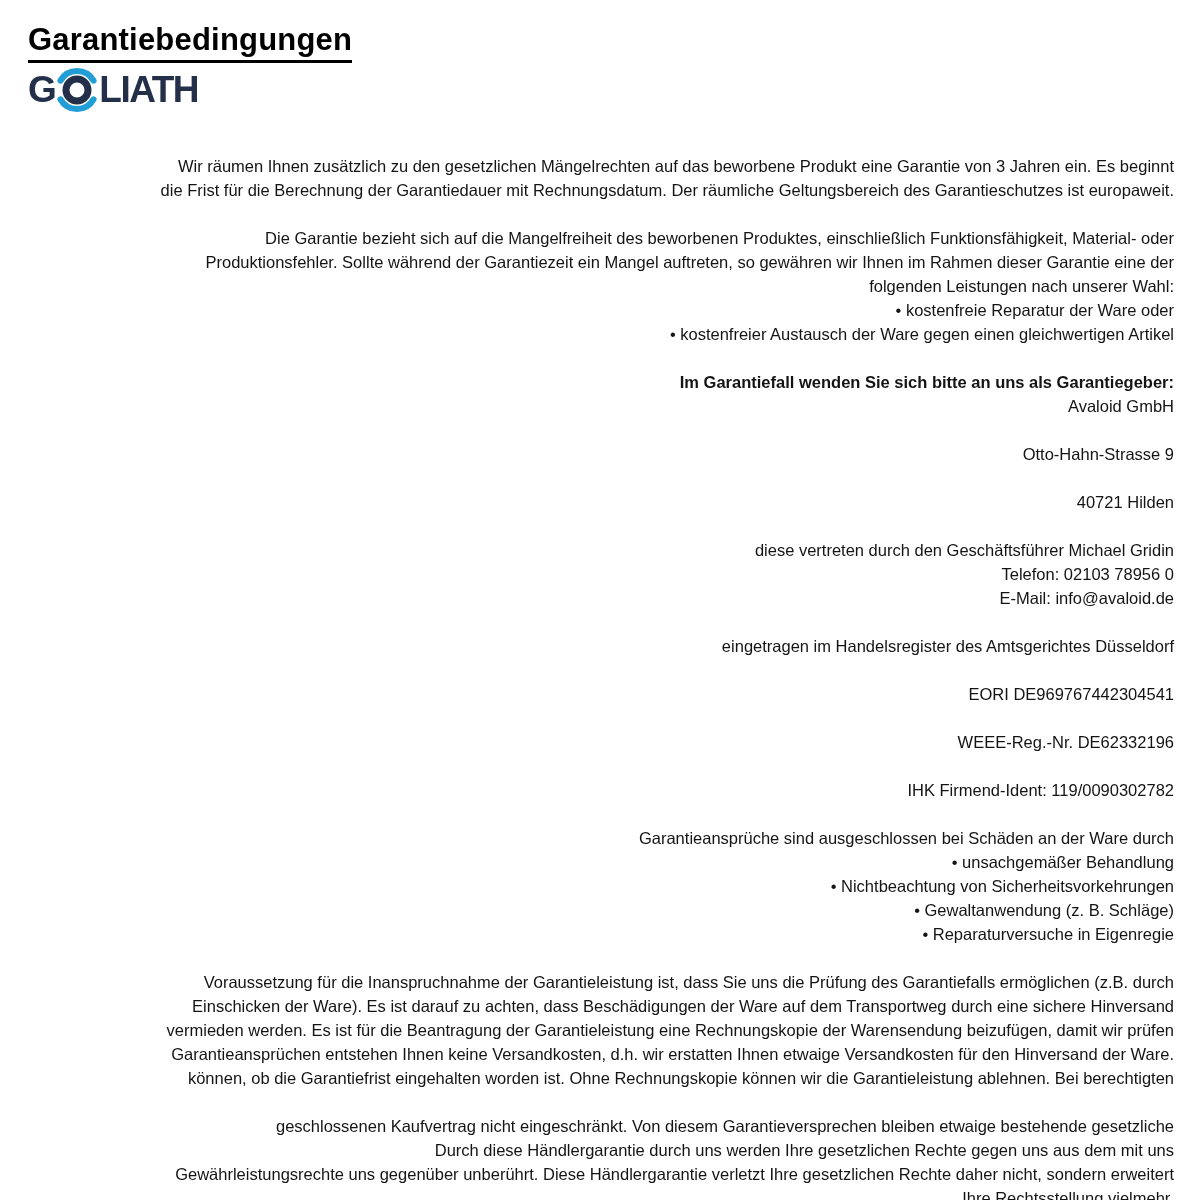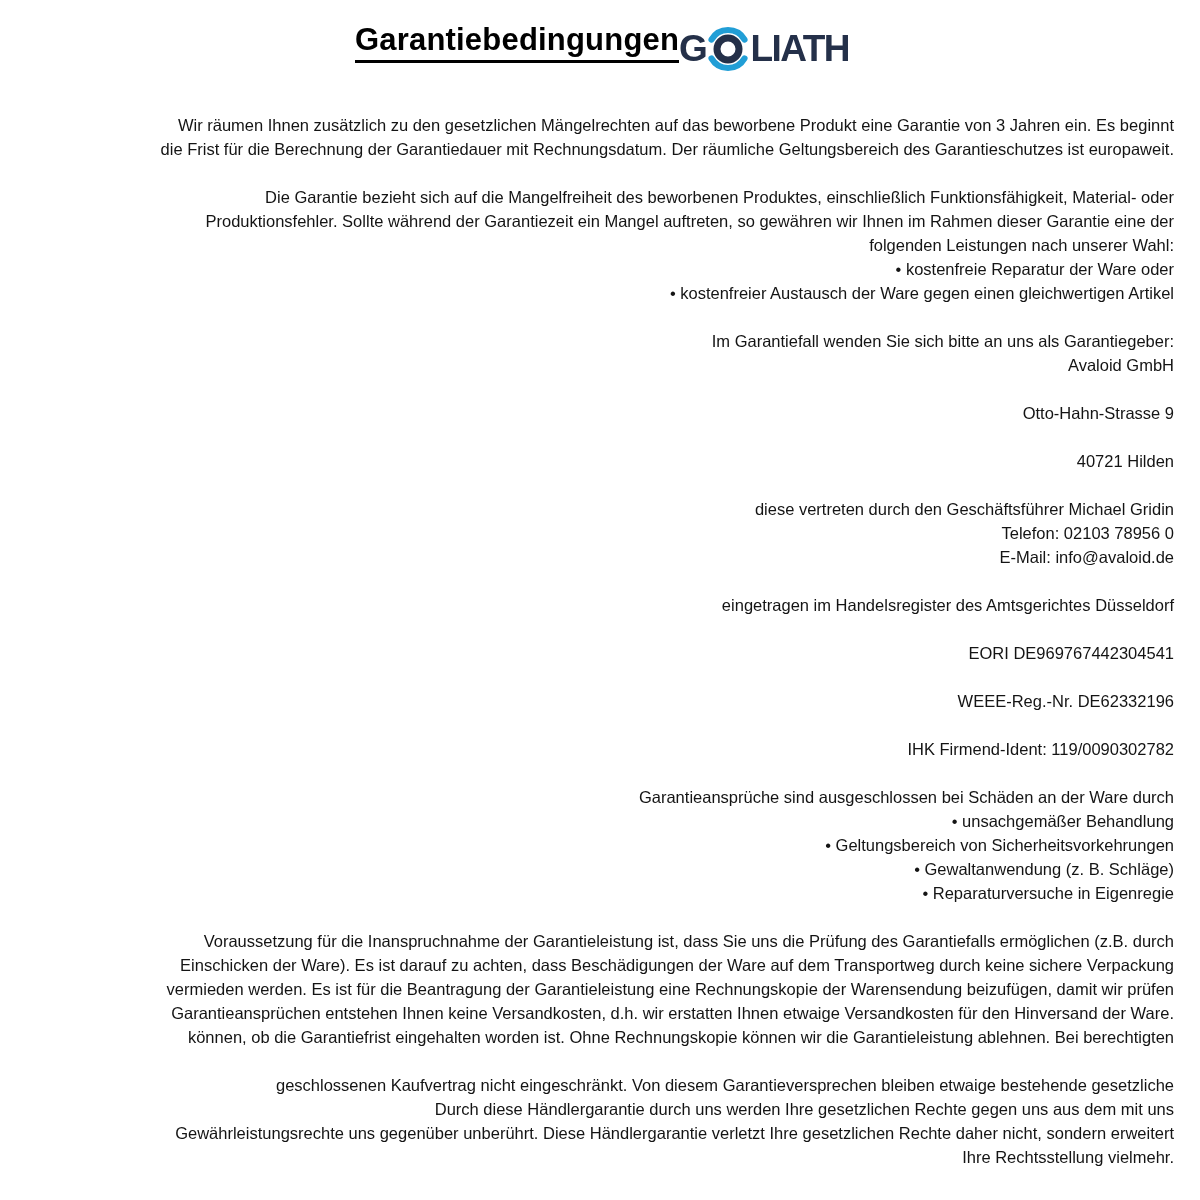--- a/index.html
+++ b/index.html
@@ -9,22 +9,23 @@
     width:1200px; height:1200px;
     background:#ffffff;
     font-family:"Liberation Sans", sans-serif;
     color:var(--ink);
     overflow:hidden;
   }
   .page { padding:22px 26px 0 28px; }
 
   .header {
     display:flex;
-    justify-content:center;
+    justify-content:flex-end;
     align-items:flex-start;
+    flex-direction:column;
   }
   .title {
     font-size:31px;
     font-weight:bold;
     color:#000;
     border-bottom:3px solid #000;
     padding-bottom:2px;
     letter-spacing:0.2px;
     display:inline-block;
   }
@@ -49,21 +50,21 @@
 
   .doc {
     margin-top:33px;
     font-size:16.5px;
   }
   .line {
     min-height:24px;
     line-height:24px;
     text-align:right;
   }
-  .line.bold { font-weight:normal;margin-left:8px; }
+  .line.bold { font-weight:bold;margin-left:8px; }
 </style>
 </head>
 <body>
 
 <div class="page">
 
   <div class="header">
     <span class="title">Garantiebedingungen</span>
 
     <div class="logo">
@@ -101,26 +102,26 @@
       <div class="line">eingetragen im Handelsregister des Amtsgerichtes Düsseldorf</div>
       <div class="line"></div>
       <div class="line">EORI DE969767442304541</div>
       <div class="line"></div>
       <div class="line">WEEE-Reg.-Nr. DE62332196</div>
       <div class="line"></div>
       <div class="line">IHK Firmend-Ident: 119/0090302782</div>
       <div class="line"></div>
       <div class="line">Garantieansprüche sind ausgeschlossen bei Schäden an der Ware durch</div>
       <div class="line">• unsachgemäßer Behandlung</div>
-      <div class="line">• Geltungsbereich von Sicherheitsvorkehrungen</div>
+      <div class="line">• Nichtbeachtung von Sicherheitsvorkehrungen</div>
       <div class="line">• Gewaltanwendung (z. B. Schläge)</div>
       <div class="line">• Reparaturversuche in Eigenregie</div>
       <div class="line"></div>
       <div class="line">Voraussetzung für die Inanspruchnahme der Garantieleistung ist, dass Sie uns die Prüfung des Garantiefalls ermöglichen (z.B. durch</div>
-      <div class="line">Einschicken der Ware). Es ist darauf zu achten, dass Beschädigungen der Ware auf dem Transportweg durch keine sichere Verpackung</div>
+      <div class="line">Einschicken der Ware). Es ist darauf zu achten, dass Beschädigungen der Ware auf dem Transportweg durch eine sichere Hinversand</div>
       <div class="line">vermieden werden. Es ist für die Beantragung der Garantieleistung eine Rechnungskopie der Warensendung beizufügen, damit wir prüfen</div>
       <div class="line">Garantieansprüchen entstehen Ihnen keine Versandkosten, d.h. wir erstatten Ihnen etwaige Versandkosten für den Hinversand der Ware.</div>
       <div class="line">können, ob die Garantiefrist eingehalten worden ist. Ohne Rechnungskopie können wir die Garantieleistung ablehnen. Bei berechtigten</div>
       <div class="line"></div>
       <div class="line">geschlossenen Kaufvertrag nicht eingeschränkt. Von diesem Garantieversprechen bleiben etwaige bestehende gesetzliche</div>
       <div class="line">Durch diese Händlergarantie durch uns werden Ihre gesetzlichen Rechte gegen uns aus dem mit uns</div>
       <div class="line">Gewährleistungsrechte uns gegenüber unberührt. Diese Händlergarantie verletzt Ihre gesetzlichen Rechte daher nicht, sondern erweitert</div>
       <div class="line">Ihre Rechtsstellung vielmehr.</div>
     </div>
 

